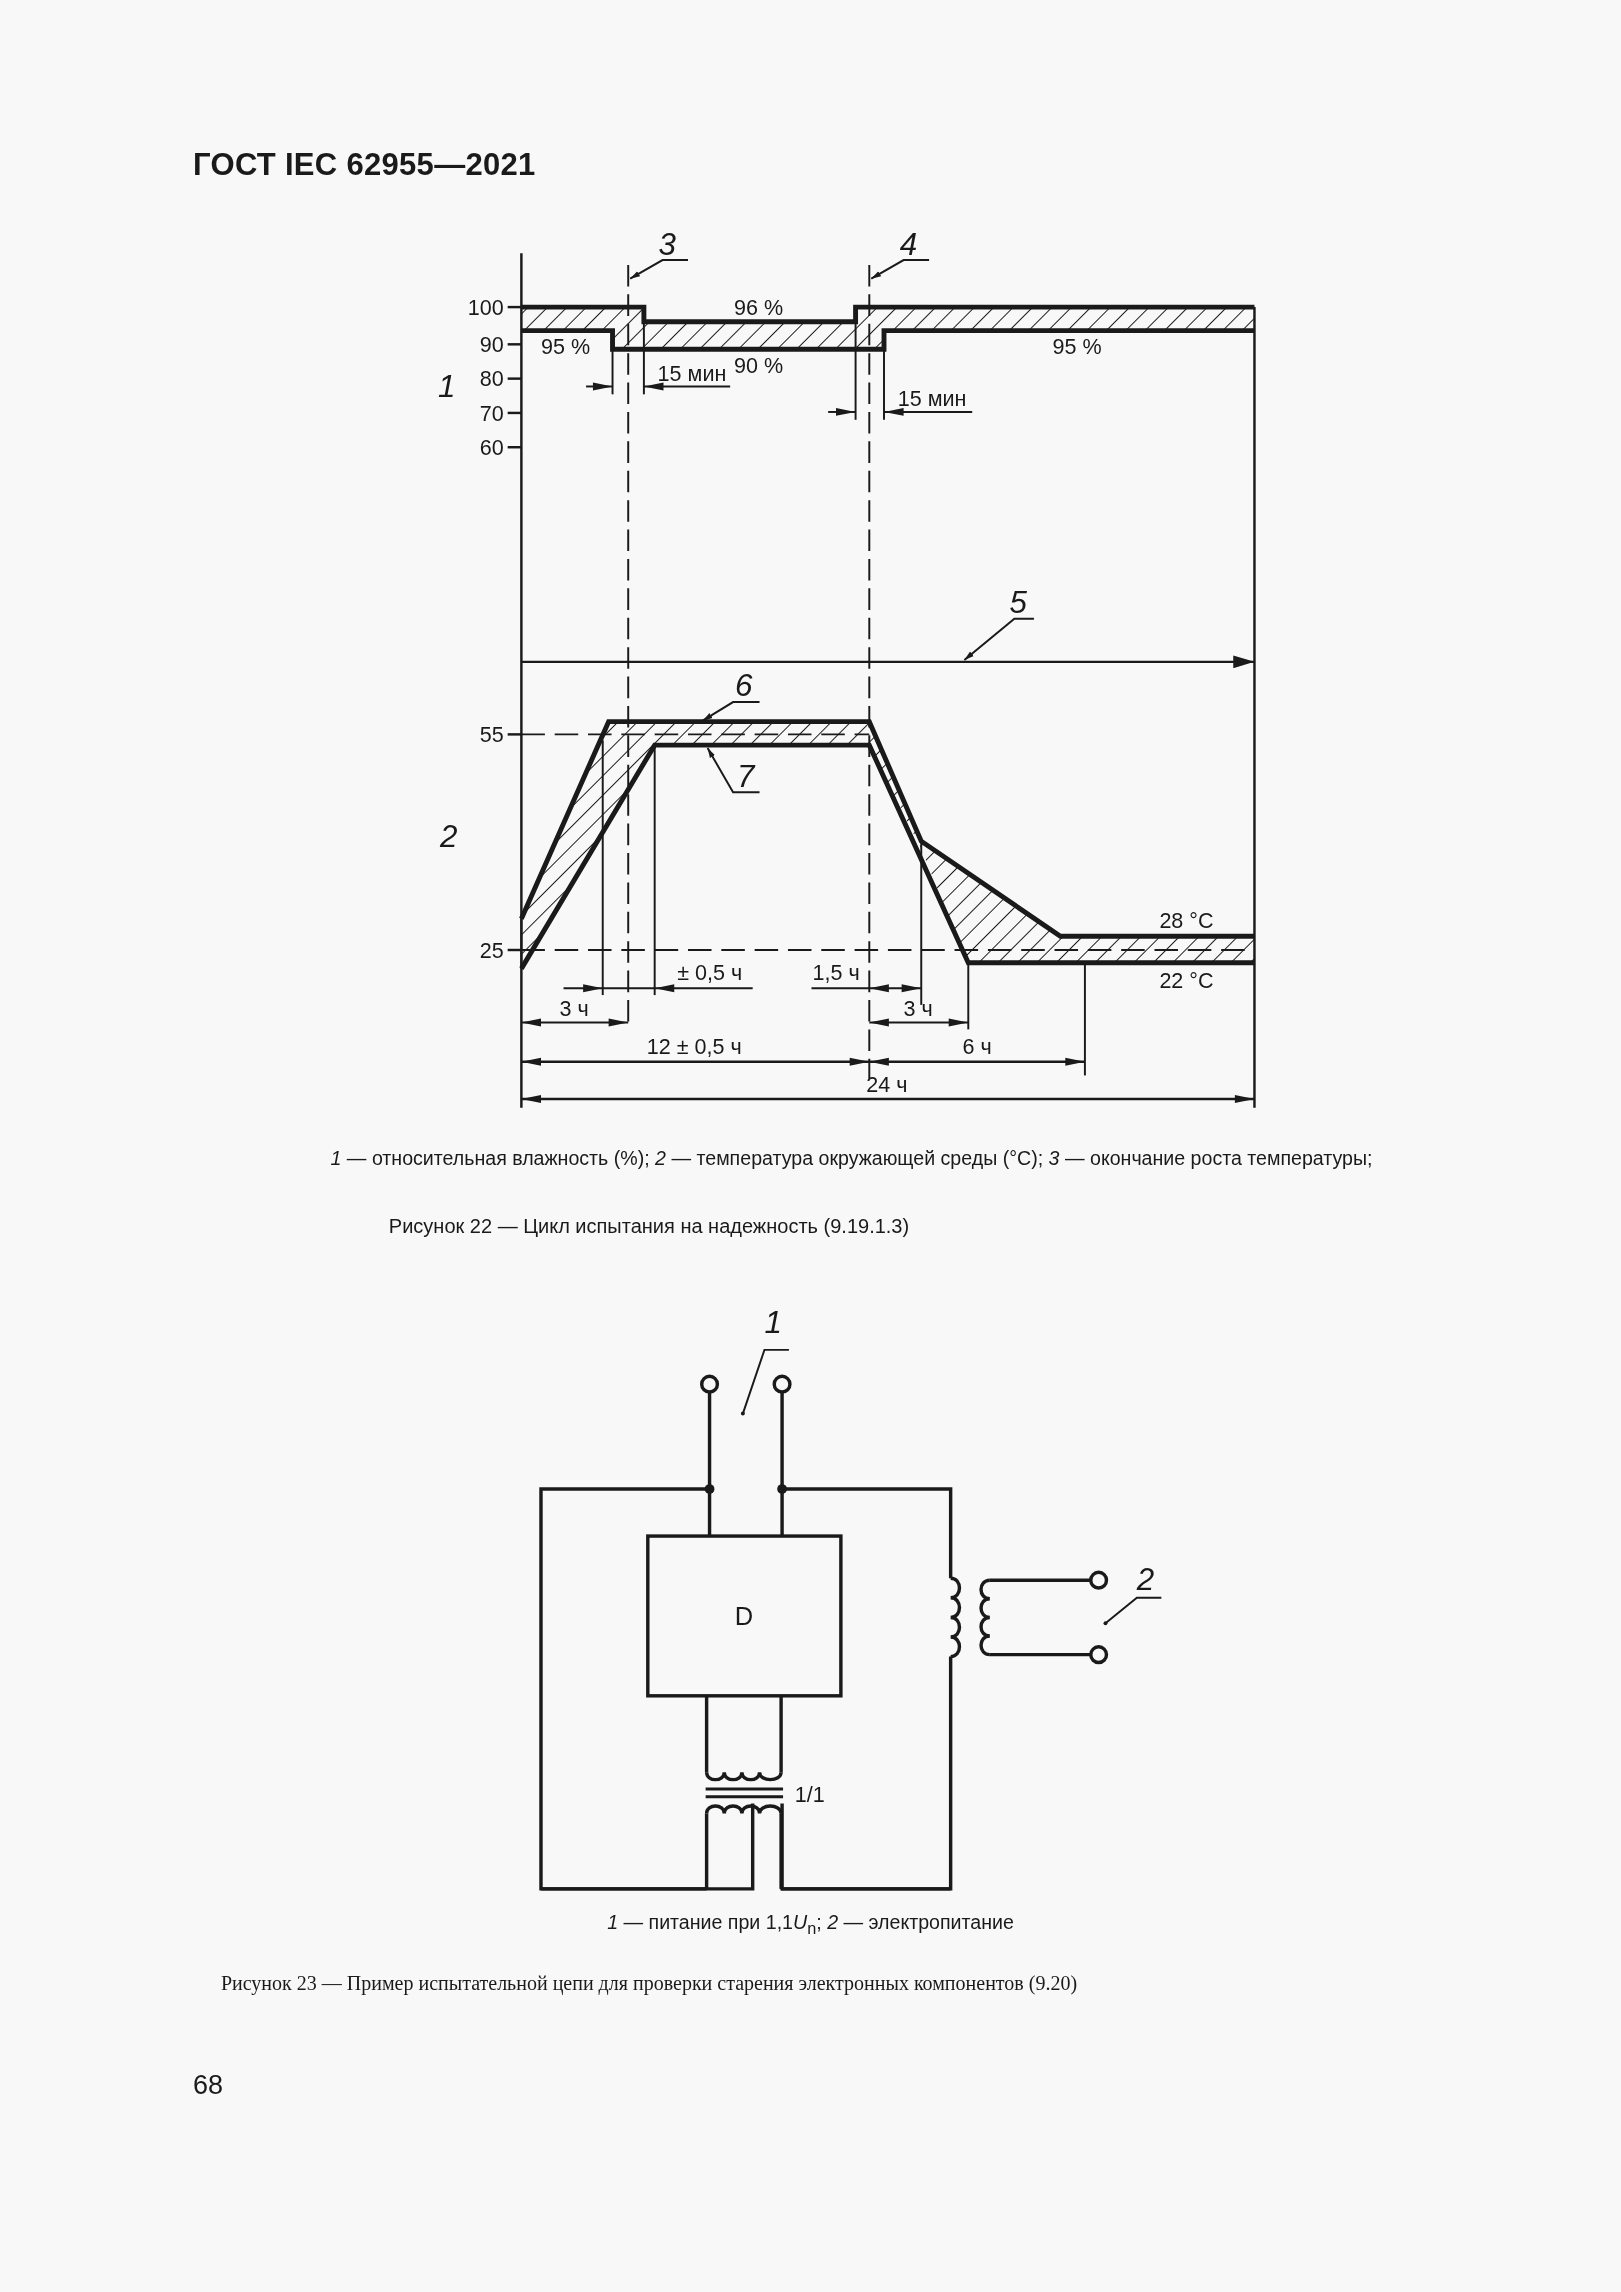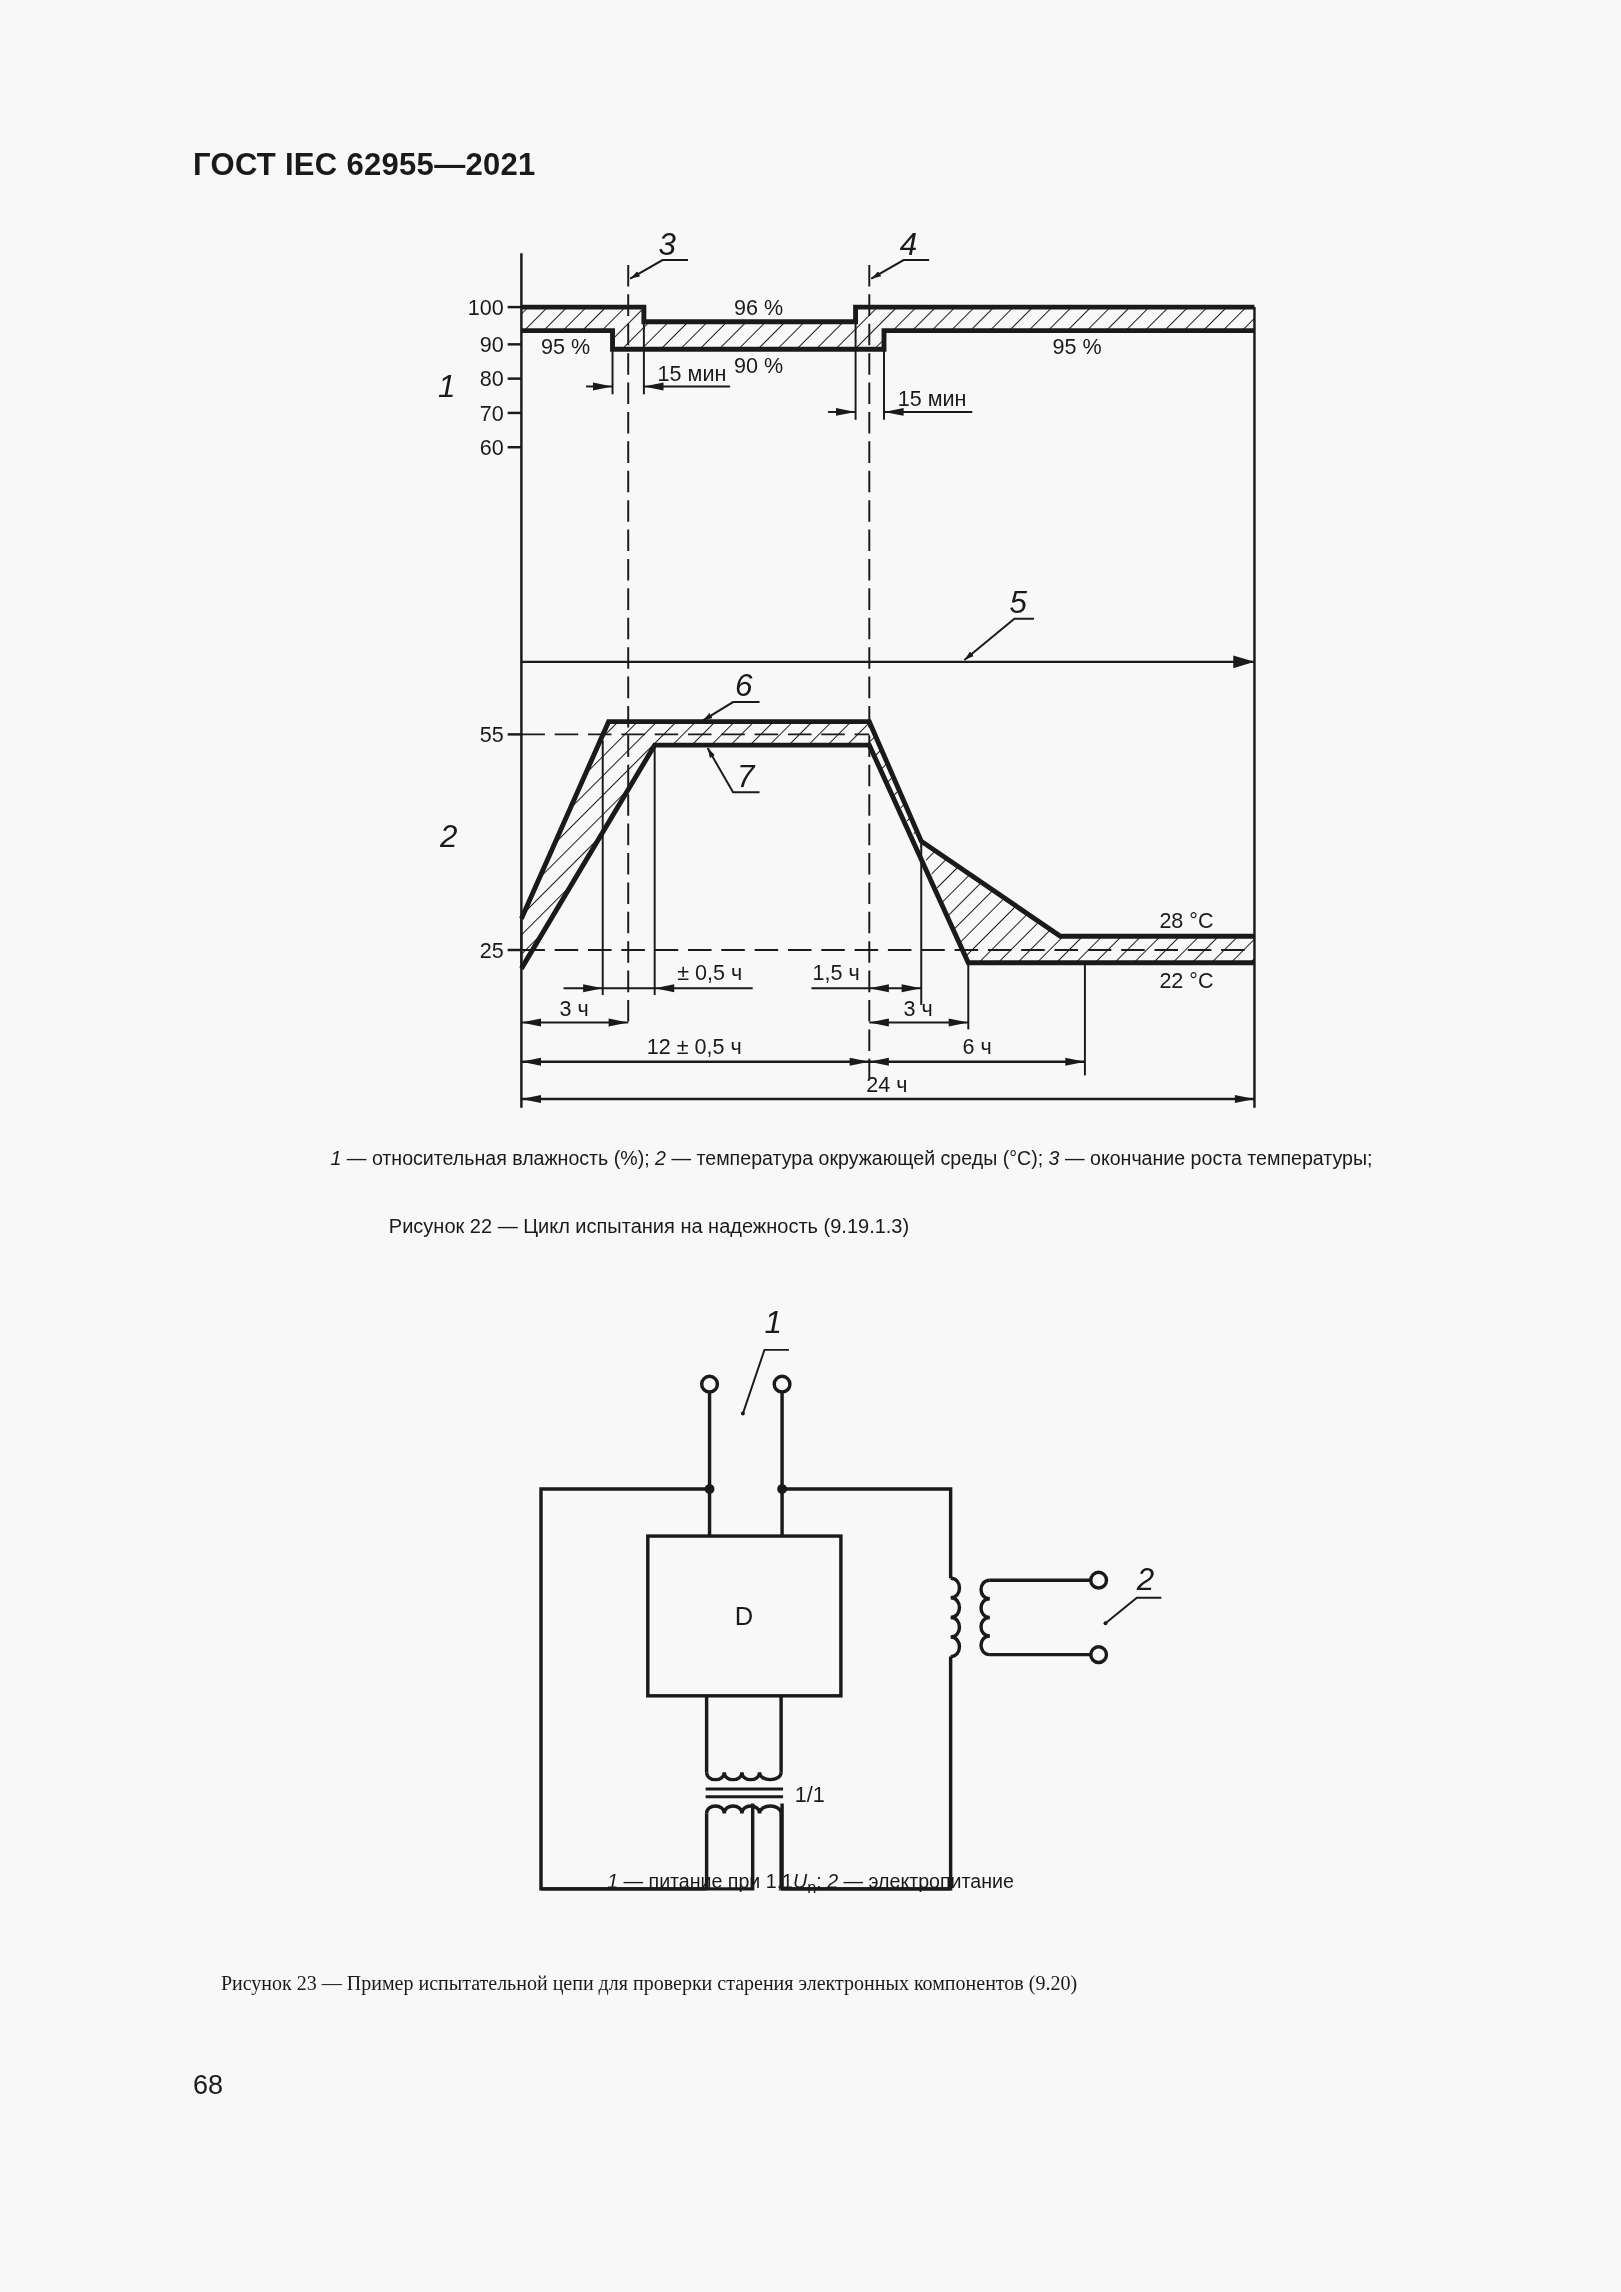--- a/index.html
+++ b/index.html
@@ -210,19 +210,19 @@
     <text x="759" y="1658" font-size="26" text-anchor="middle">D</text>
     <text x="811" y="1838">1/1</text>
   </g>
 </svg>
 
 <div class="legend" style="top:1145px;padding-left:41px;">
   <div><i>1</i><span> — относительная влажность (%); </span><i>2</i><span> — температура окружающей среды (°C); </span><i>3</i><span> — окончание роста температуры;</span></div>
 </div>
 <div class="caption" style="top:1215px;">Рисунок 22 — Цикл испытания на надежность (9.19.1.3)</div>
 
-<div class="legend" style="top:1868px;">
+<div class="legend" style="top:1909px;">
   <i>1</i><span> — питание при 1,1</span><i>U</i><sub>n</sub><span>; </span><i>2</i><span> — электропитание</span>
 </div>
 <div class="caption" style="top:1972px;font-family:Liberation Serif, serif;">Рисунок 23 — Пример испытательной цепи для проверки старения электронных компонентов (9.20)</div>
 
 <div class="page-number">68</div>
 
 
 </body></html>

